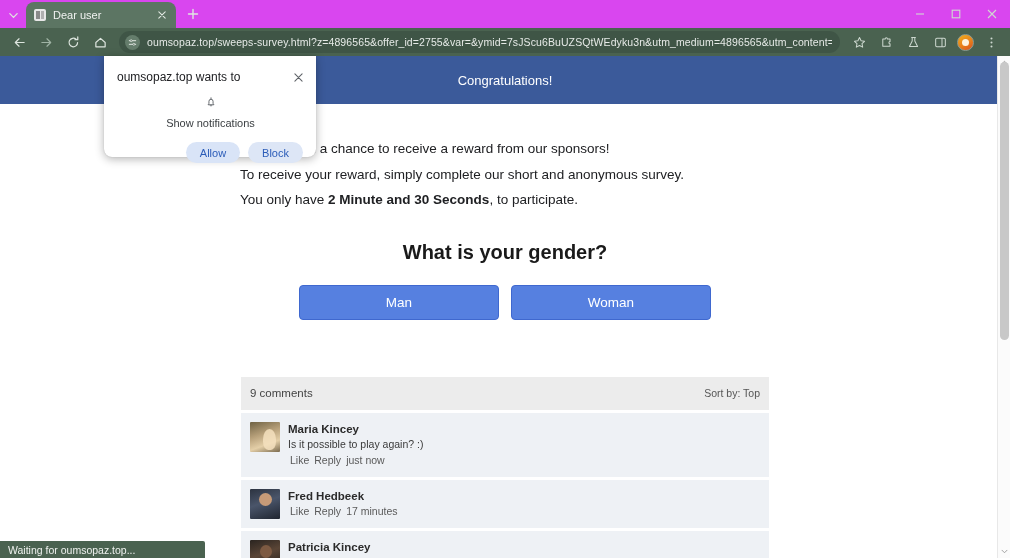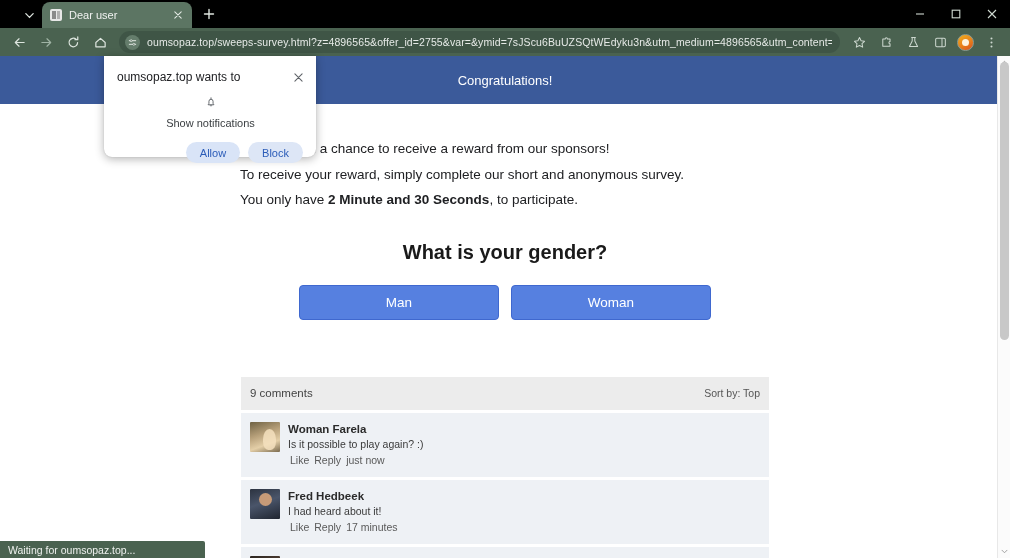--- a/index.html
+++ b/index.html
@@ -7,22 +7,22 @@
   body {
     font-family:"Liberation Sans", sans-serif;
     background:#ffffff;
     position:relative;
   }
 
   
   .browser-window { width:1010px; height:558px; position:relative; background:#fff; }
 
   .tabstrip {
-    height:28px; background:#000000; display:flex; align-items:flex-end;
-    padding-left:16px; position:relative;
+    height:28px; background:#d946ef; display:flex; align-items:flex-end;
+    padding-left:0; position:relative;
   }
   .tab-search {
     width:26px; height:22px; display:flex; align-items:center; justify-content:center;
     margin-bottom:2px; border-radius:4px;
   }
   .tab-search svg { width:11px; height:11px; }
   .tab {
     height:26px; min-width:150px; background:#5c7563;
     border-radius:8px 8px 0 0; display:flex; align-items:center;
     padding:0 6px 0 8px; gap:7px; position:relative;
@@ -358,33 +358,32 @@
 
       <div class="comments">
         <div class="comments-head">
           <div class="comments-count">9 comments</div>
           <div class="comments-sort">Sort by:  Top</div>
         </div>
 
         <div class="comment">
           <div class="c-avatar av1"></div>
           <div class="c-body">
-            <div class="c-name">Woman Farela</div>
+            <div class="c-name">Maria Kincey</div>
             <div class="c-text">Is it possible to play again? :)</div>
             <div class="c-meta">
               <span>Like</span><span>Reply</span><span>just now</span>
             </div>
           </div>
         </div>
 
         <div class="comment">
           <div class="c-avatar av2"></div>
           <div class="c-body">
             <div class="c-name">Fred Hedbeek</div>
-            <div class="c-text">I had heard about it!</div>
             <div class="c-meta">
               <span>Like</span><span>Reply</span><span>17 minutes</span>
             </div>
           </div>
         </div>
 
         <div class="comment">
           <div class="c-avatar av3"></div>
           <div class="c-body">
             <div class="c-name">Patricia Kincey</div>

